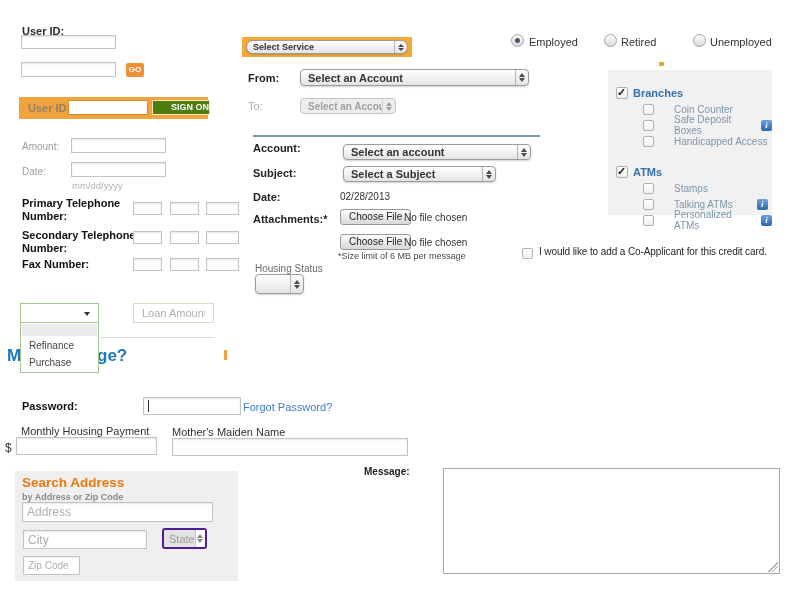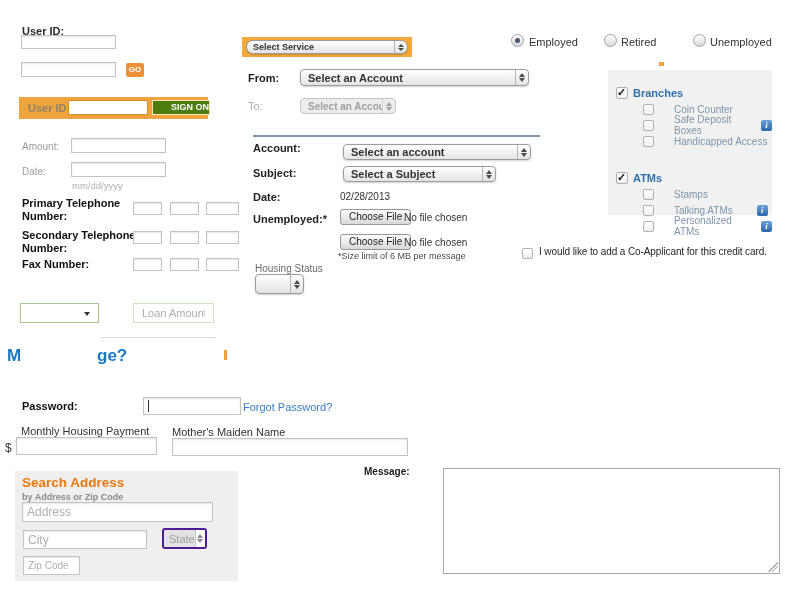--- a/index.html
+++ b/index.html
@@ -95,20 +95,25 @@
 
   
   <div class="lbl b" style="left:7px;top:346px;font-size:17px;color:#1b77c0;z-index:1;">M</div>
   <div class="lbl b" style="left:97px;top:346px;font-size:17px;color:#1b77c0;z-index:1;">ge?</div>
   <div class="abs" style="left:100px;top:337px;width:115px;height:1px;background:#dcdcdc;"></div>
   <div class="abs" style="left:224px;top:350px;width:3px;height:10px;background:#f0a03e;"></div>
 
   <div class="abs" style="left:20px;top:303px;width:79px;height:20px;background:#fff;border:1px solid #a5c68f;z-index:3;">
     <i class="td abs" style="right:8px;top:8px;border-top-color:#333;"></i>
   </div>
+  <div class="abs" style="left:20px;top:322px;width:79px;height:51px;background:#fff;border:1px solid #a5c68f;z-index:3;">
+    <div class="abs" style="left:1px;top:1px;width:75px;height:12px;background:#ebebeb;"></div>
+    <div class="abs" style="left:8px;top:17px;font-size:10px;color:#444;">Refinance</div>
+    <div class="abs" style="left:8px;top:34px;font-size:10px;color:#444;">Purchase</div>
+  </div>
 
   <input class="ibox" style="left: 133px; top: 303px; width: 81px; height: 20px; border: 1px solid rgb(207, 227, 194); box-shadow: none; font-size: 11px; padding: 0px 8px;" placeholder="Loan Amount">
 
   
   <div class="lbl b" style="left:22px;top:400px;color:#111;">Password:</div>
   <input class="ibox" style="left: 143px; top: 397px; width: 98px; height: 18px;">
   <div class="abs" style="left:148px;top:400px;width:1px;height:12px;background:#333;"></div>
   <a class="link" style="left:243px;top:401px;" href="#">Forgot Password?</a>
 
   <div class="lbl" style="left:21px;top:425px;color:#333;">Monthly Housing Payment</div>
@@ -179,21 +184,21 @@
     <span class="txt">Select a Subject</span>
     <span class="stepper">
         <i class="tu"></i>
         <i class="td"></i>
       </span>
   </div>
 
   <div class="lbl b" style="left:253px;top:191px;color:#222;">Date:</div>
   <div class="lbl" style="left:340px;top:191px;font-size:10px;color:#333;">02/28/2013</div>
 
-  <div class="lbl b" style="left:253px;top:213px;color:#222;">Unemployed:*</div>
+  <div class="lbl b" style="left:253px;top:213px;color:#222;">Attachments:*</div>
   <div class="cfbtn" style="left:340px;top:209px;">Choose File</div>
   <div class="lbl" style="left:404px;top:212px;font-size:10px;color:#333;">No file chosen</div>
   <div class="cfbtn" style="left:340px;top:234px;">Choose File</div>
   <div class="lbl" style="left:404px;top:237px;font-size:10px;color:#333;">No file chosen</div>
   <div class="lbl" style="left:338px;top:251px;font-size:9px;color:#4a4a4a;">*Size limit of 6 MB per message</div>
 
   
   <div class="lbl" style="left:255px;top:263px;font-size:10px;color:#6b6b6b;">Housing Status</div>
   <div class="macsel" style="left:255px;top:274px;width:49px;height:20px;">
     <span class="txt"></span>
@@ -225,21 +230,21 @@
     </div>
     <div class="item-row">
       <span class="cb"></span>
       <span class="item-label">Safe Deposit Boxes</span>
       <span class="info">i</span>
     </div>
     <div class="item-row">
       <span class="cb"></span>
       <span class="item-label">Handicapped Access</span>
     </div>
-    <div class="grp-row" style="margin-top:20px;">
+    <div class="grp-row" style="margin-top:14px;">
       <span class="cb big on"></span>
       <span class="grp-label">ATMs</span>
     </div>
     <div class="item-row">
       <span class="cb"></span>
       <span class="item-label">Stamps</span>
     </div>
     <div class="item-row">
       <span class="cb"></span>
       <span class="item-label">Talking ATMs</span>

